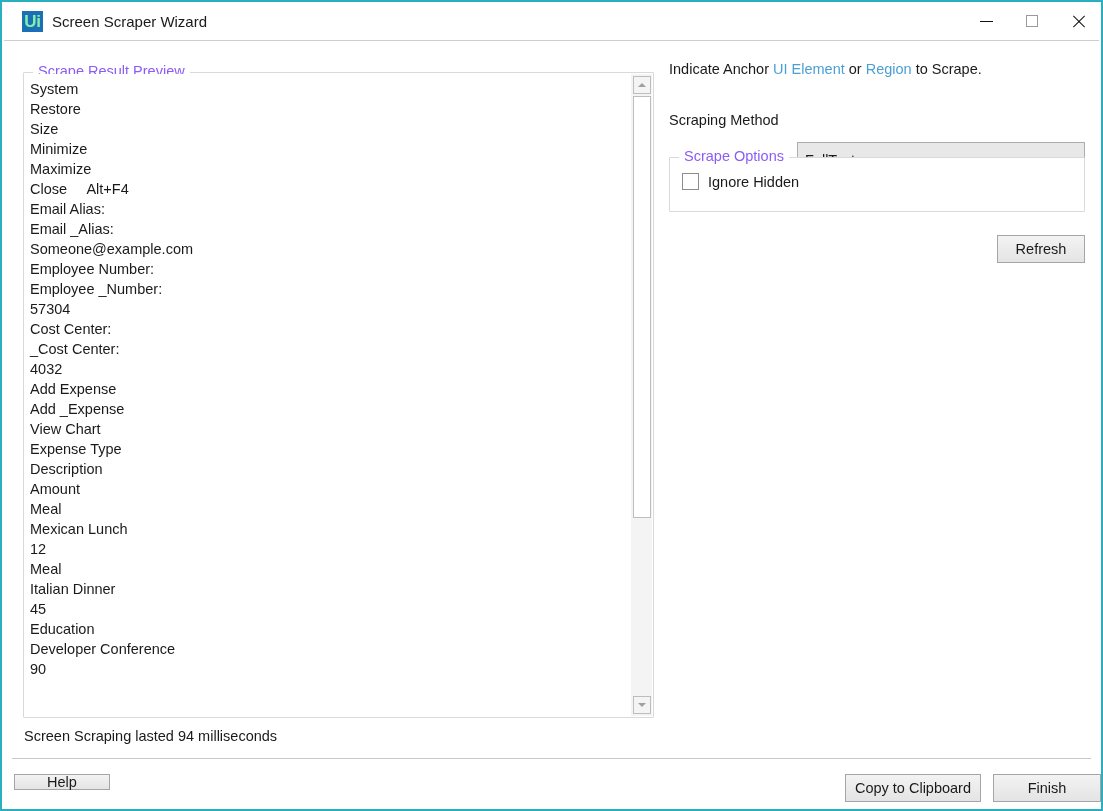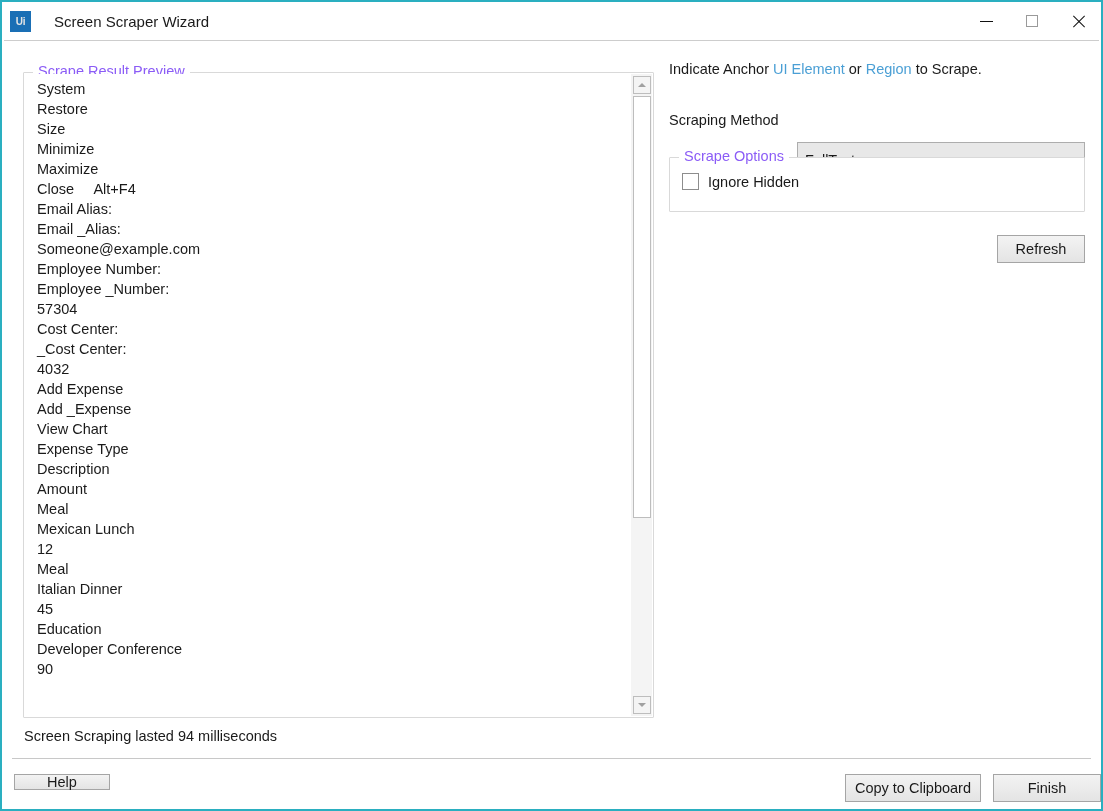--- a/index.html
+++ b/index.html
@@ -32,33 +32,33 @@
     left: 0; top: 0;
     right: 0;
     height: 38px;
     background: #ffffff;
     display: flex;
     align-items: center;
   }
   .app-logo {
     width: 21px;
     height: 21px;
-    margin-left: 8px;
+    margin-left: 20px;
     background: #1a6fb5;
-    color: #e5e5e5;
-    font-size: 10px;
+    color: #86efac;
+    font-size: 17px;
     font-weight: bold;
     line-height: 21px;
     text-align: center;
     letter-spacing: -0.3px;
     flex: 0 0 auto;
     font-family: "Liberation Sans", sans-serif;
   }
   .title-text {
-    margin-left: 23px;
+    margin-left: 9px;
     font-size: 15px;
     color: #1a1a1a;
     flex: 1 1 auto;
   }
   .winbtns {
     display: flex;
     height: 38px;
     flex: 0 0 auto;
   }
   .winbtn {
@@ -137,21 +137,21 @@
     position: absolute;
     left: 1px; top: 1px;
     right: 24px; bottom: 1px;
     overflow: hidden;
     padding-top: 5px;
     background: #ffffff;
   }
   .preview-row {
     height: 20px;
     line-height: 20px;
-    padding-left: 12px;
+    padding-left: 5px;
     font-size: 14.5px;
     color: #1a1a1a;
     white-space: pre;
   }
 
   
   .vscroll {
     position: absolute;
     right: 1px; top: 1px;
     width: 22px; bottom: 1px;

